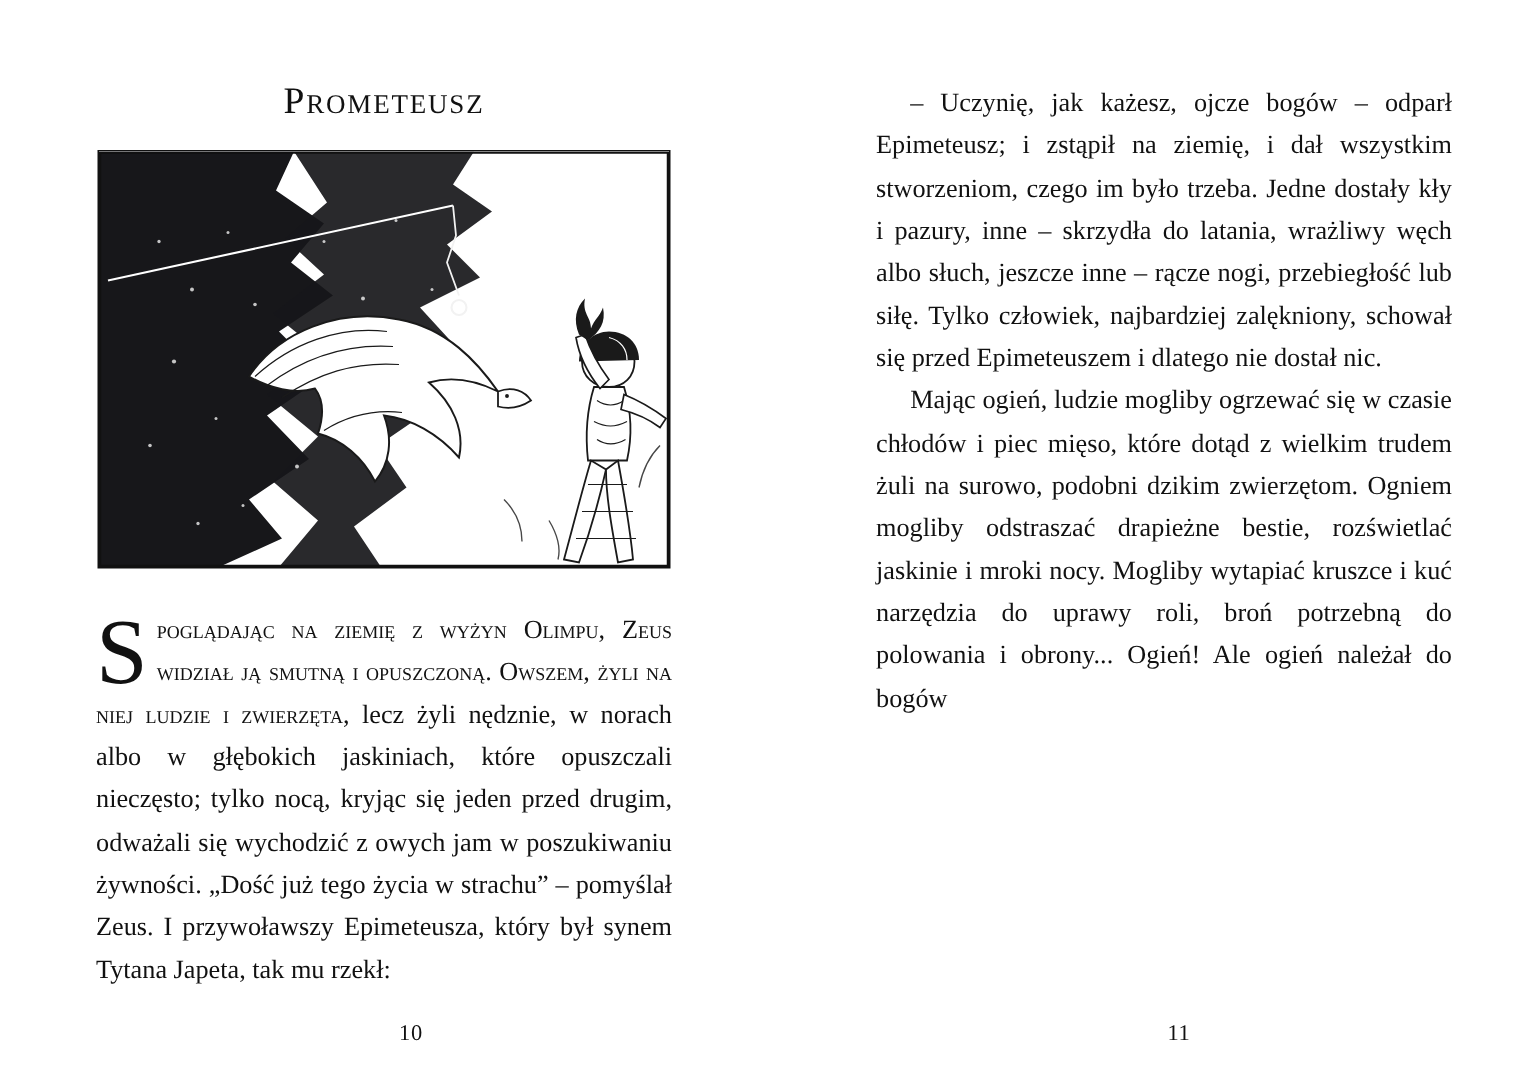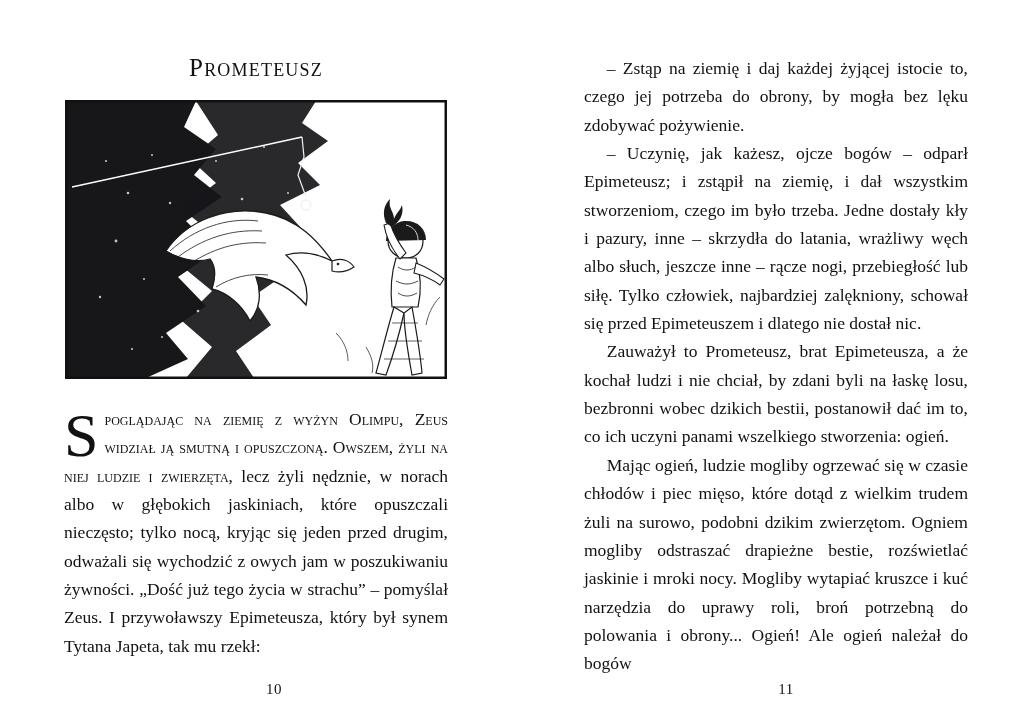--- a/index.html
+++ b/index.html
@@ -196,21 +196,19 @@
         <span class="dropcap">S</span><span class="smallcaps-lead">poglądając na ziemię z wyżyn Olimpu, Zeus widział ją smutną i opuszczoną. Owszem, żyli na niej ludzie i zwierzęta,</span>
         <span>lecz żyli nędznie, w norach albo w głębokich jaskiniach, które opuszczali nieczęsto; tylko nocą, kryjąc się jeden przed drugim, odważali się wychodzić z owych jam w poszukiwaniu żywności. „Dość już tego życia w strachu” – pomyślał Zeus. I przywoławszy Epimeteusza, który był synem Tytana Japeta, tak mu rzekł:</span>
       </p>
     </div>
 
     <div class="page-number">10</div>
   </div>
 
   <div class="page page-right">
     <div class="body-text right-col">
-      <p class="dash">– Zstąp na ziemię i daj każdej żyjącej istocie to, czego jej potrzeba do obrony, by mogła bez lęku zdobywać pożywienie.</p>
       <p class="dash">– Uczynię, jak każesz, ojcze bogów – odparł Epimeteusz; i zstąpił na ziemię, i dał wszystkim stworzeniom, czego im było trzeba. Jedne dostały kły i pazury, inne – skrzydła do latania, wrażliwy węch albo słuch, jeszcze inne – rącze nogi, przebiegłość lub siłę. Tylko człowiek, najbardziej zalękniony, schował się przed Epimeteuszem i dlatego nie dostał nic.</p>
-      <p>Zauważył to Prometeusz, brat Epimeteusza, a że kochał ludzi i nie chciał, by zdani byli na łaskę losu, bezbronni wobec dzikich bestii, postanowił dać im to, co ich uczyni panami wszelkiego stworzenia: ogień.</p>
       <p>Mając ogień, ludzie mogliby ogrzewać się w czasie chłodów i piec mięso, które dotąd z wielkim trudem żuli na surowo, podobni dzikim zwierzętom. Ogniem mogliby odstraszać drapieżne bestie, rozświetlać jaskinie i mroki nocy. Mogliby wytapiać kruszce i kuć narzędzia do uprawy roli, broń potrzebną do polowania i obrony... Ogień! Ale ogień należał do bogów</p>
     </div>
     <div class="page-number">11</div>
   </div>
 
 </div>
 
 </body></html>

